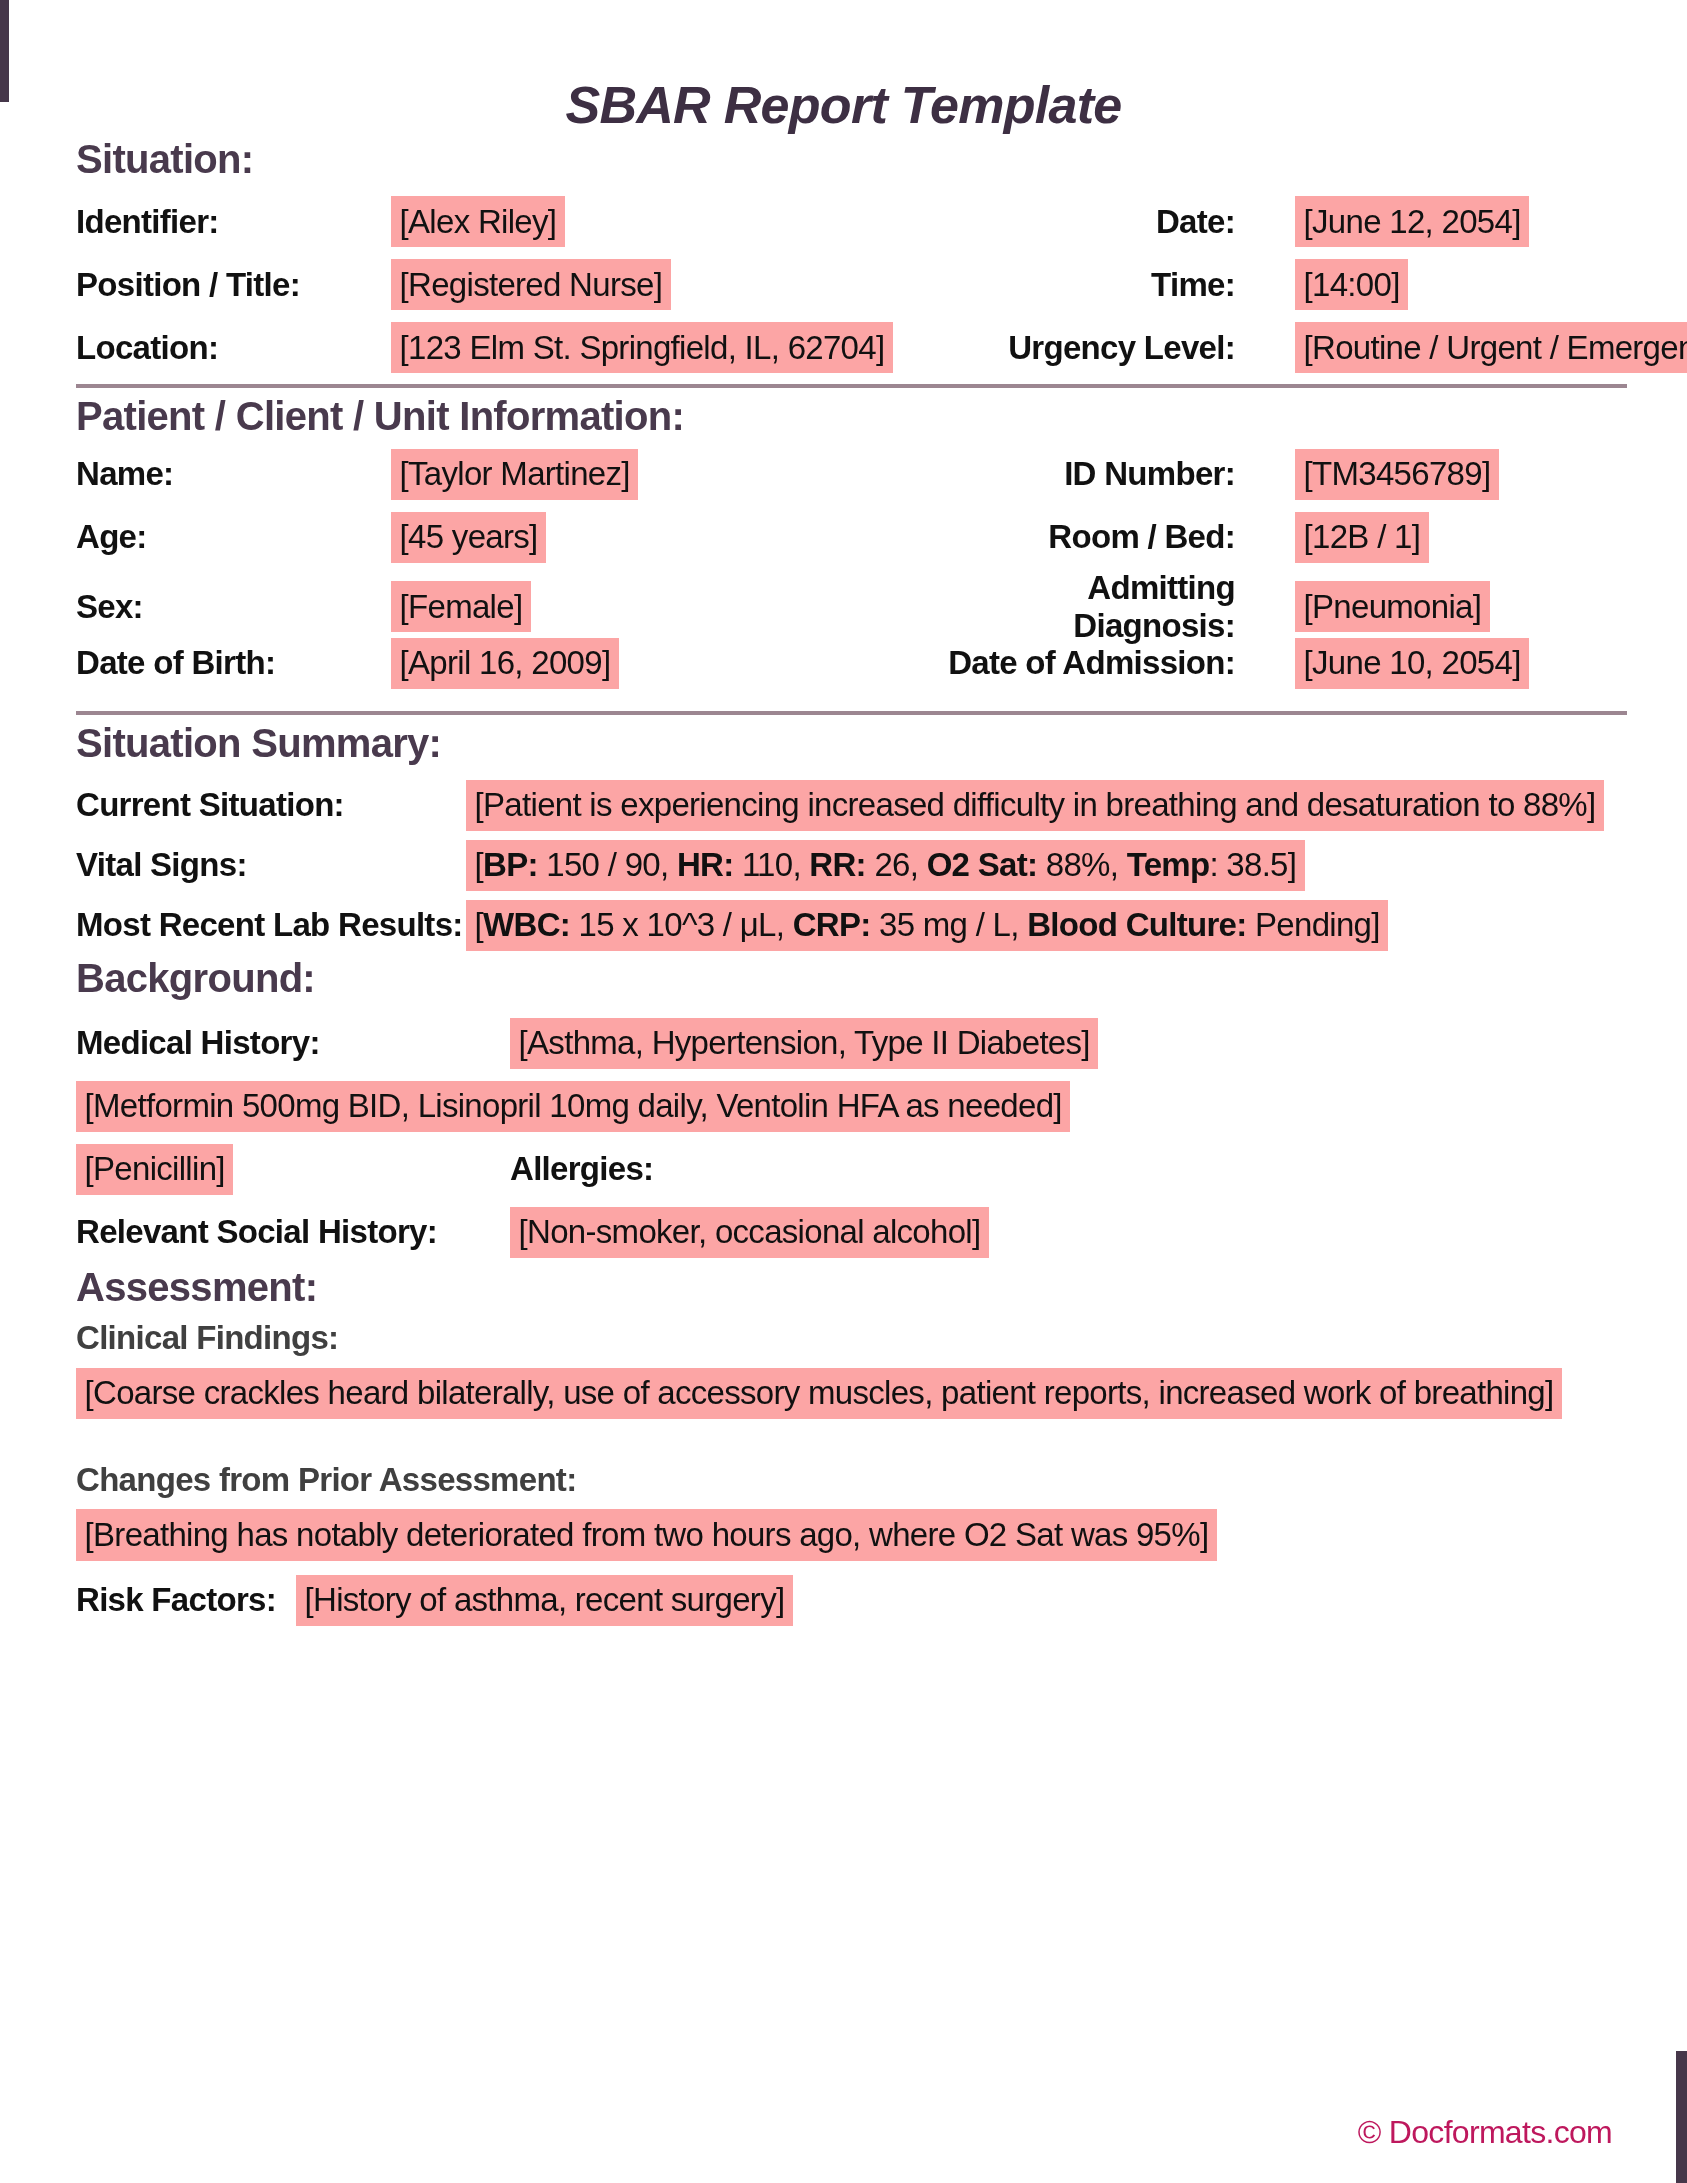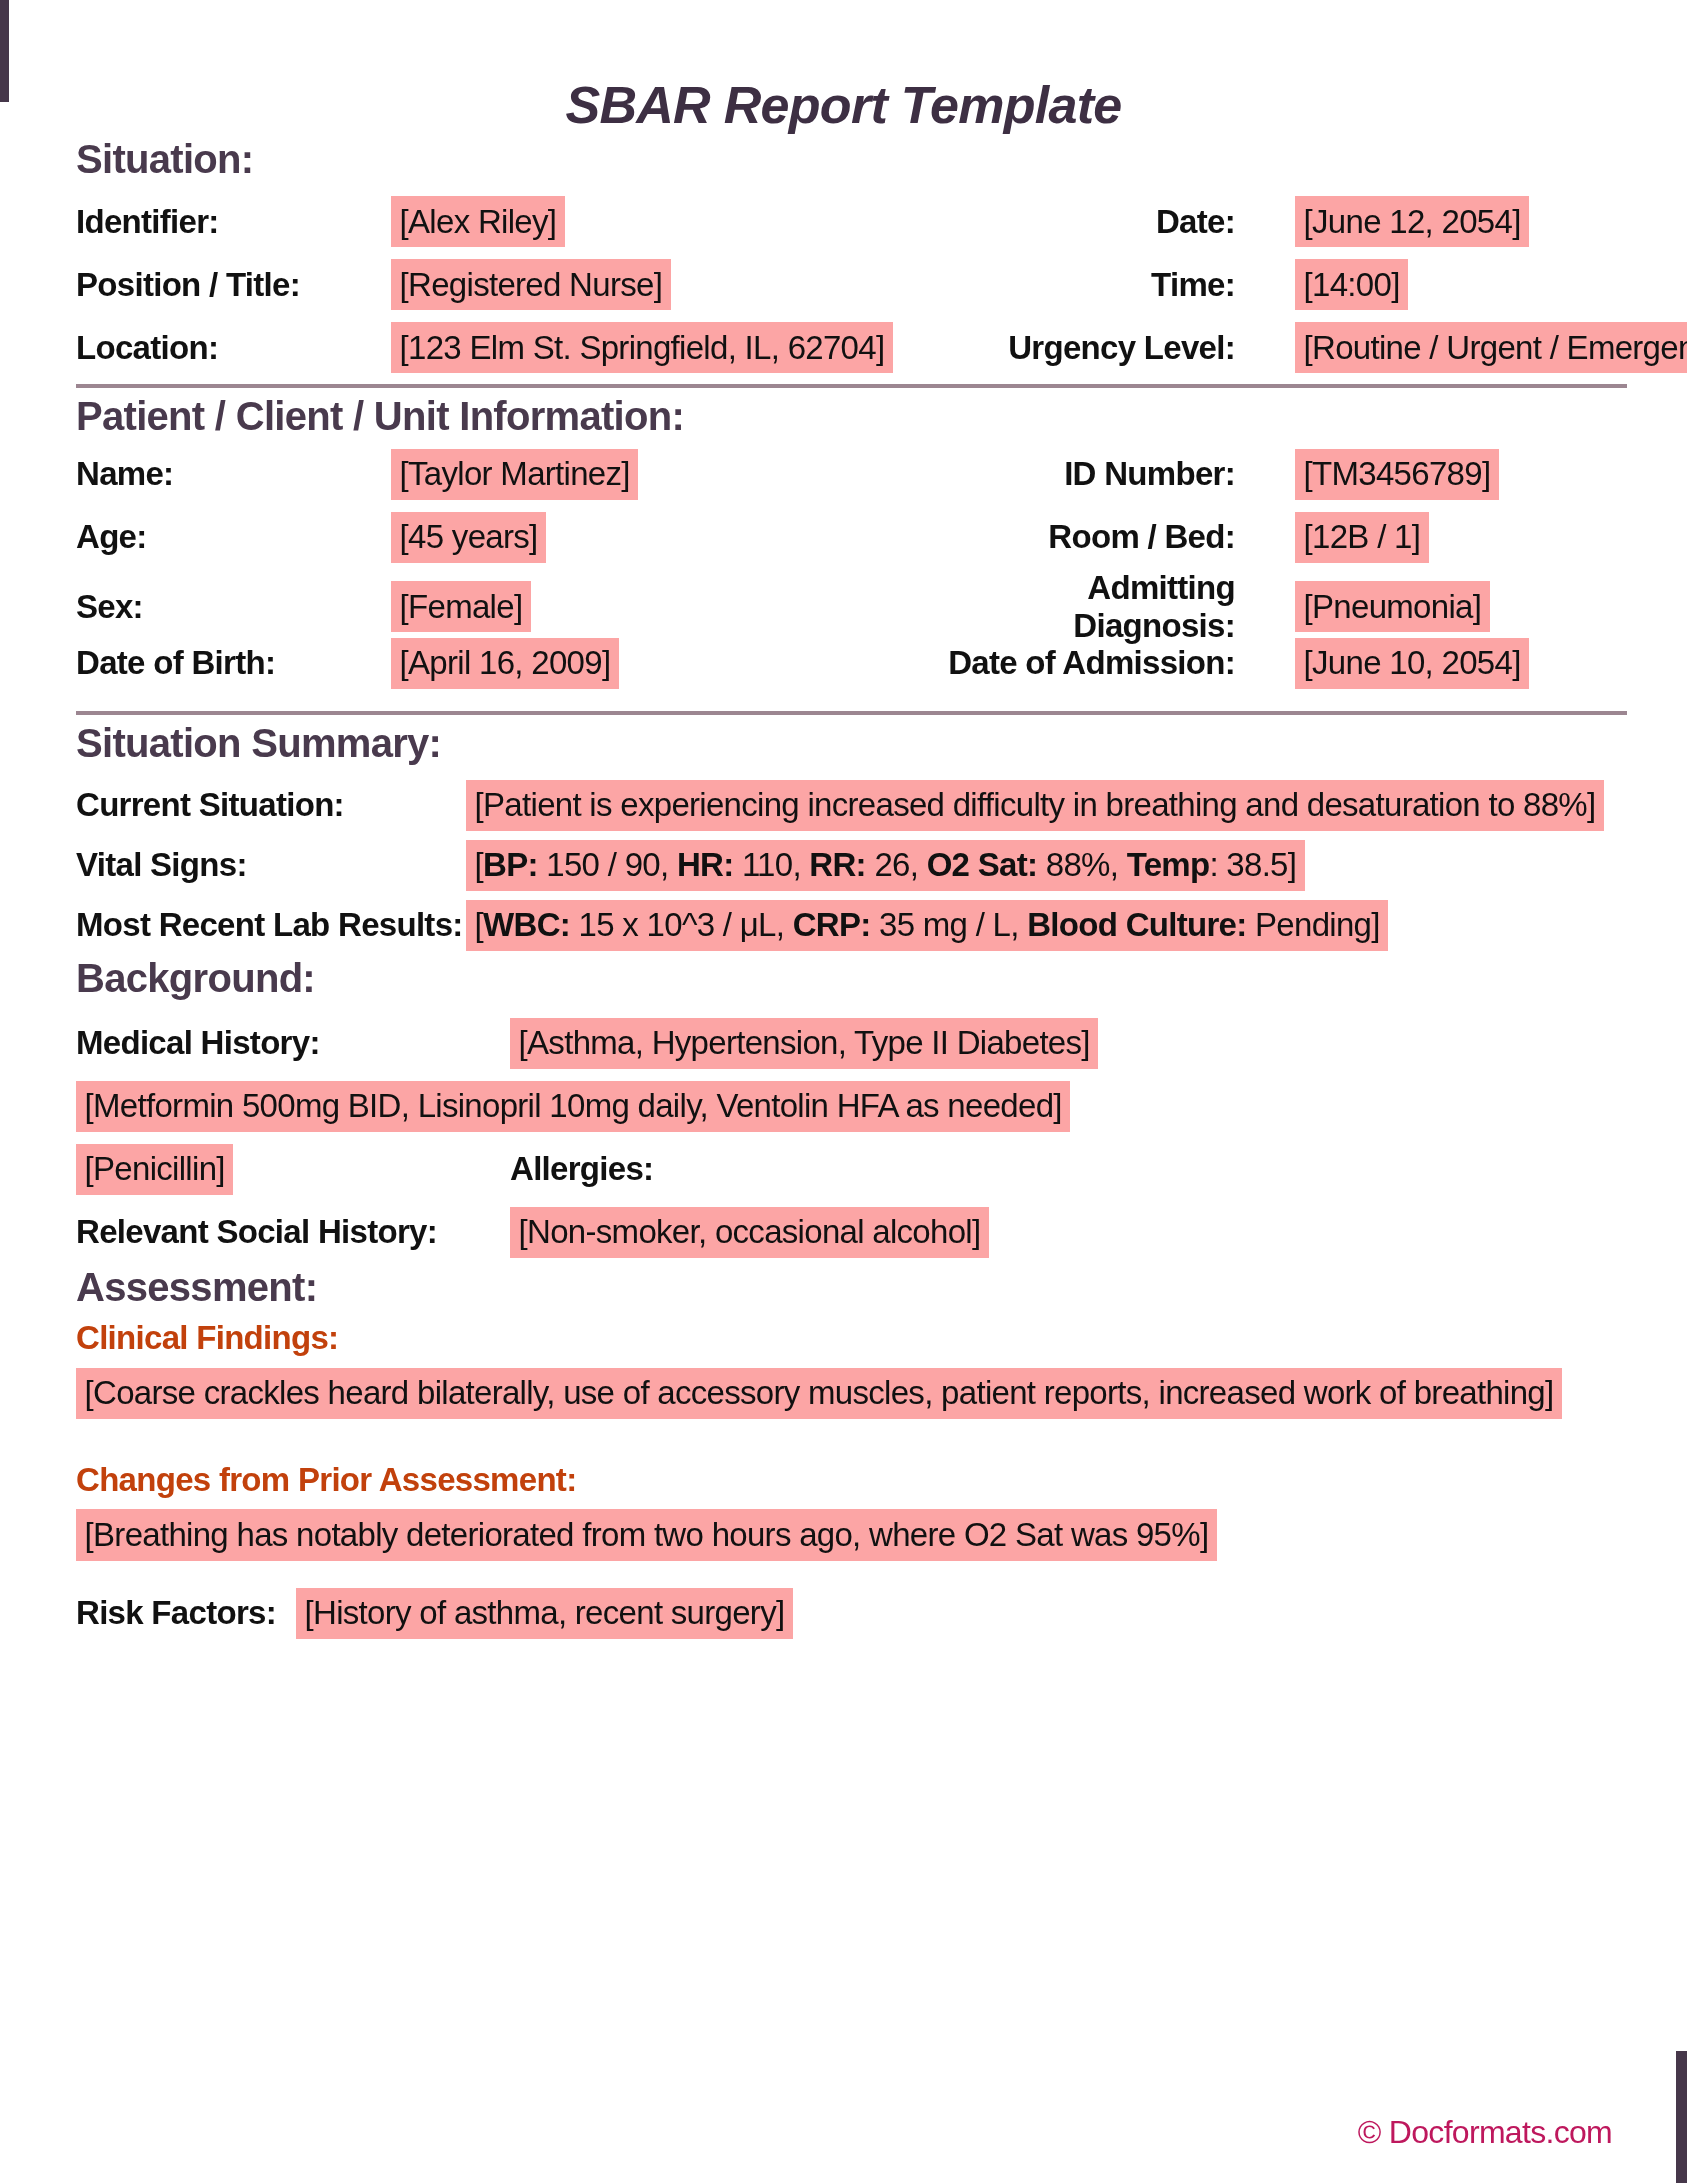--- a/index.html
+++ b/index.html
@@ -61,26 +61,26 @@
     white-space:nowrap;
     color:#111111;
   }
   .b{font-weight:bold;}
 
   .divider{height:3.3px;background:#9c8691;border:none;}
   .divider.d1{margin-top:5.3px;}
   .divider.d2{margin-top:16.5px;}
 
   .assess-label{
-    font-size:33px;font-weight:bold;letter-spacing:-0.7px;color:#c2410c;
+    font-size:33px;font-weight:bold;letter-spacing:-0.7px;color:#404040;
     margin-top:9.3px;
   }
   .assess-label.changes{margin-top:42px;}
   .assess-value{margin-top:10.6px;}
-  .risk-row{display:flex;align-items:center;gap:20px;margin-top:27px;}
+  .risk-row{display:flex;align-items:center;gap:20px;margin-top:14px;}
   .risk-row .rlabel{font-size:33px;font-weight:bold;letter-spacing:-0.7px;color:#111111;}
 
   .footer{
     position:absolute;
     right:75px;top:2114px;
     font-size:32px;letter-spacing:-0.7px;
     color:#be185d;
   }
 </style>
 </head>

